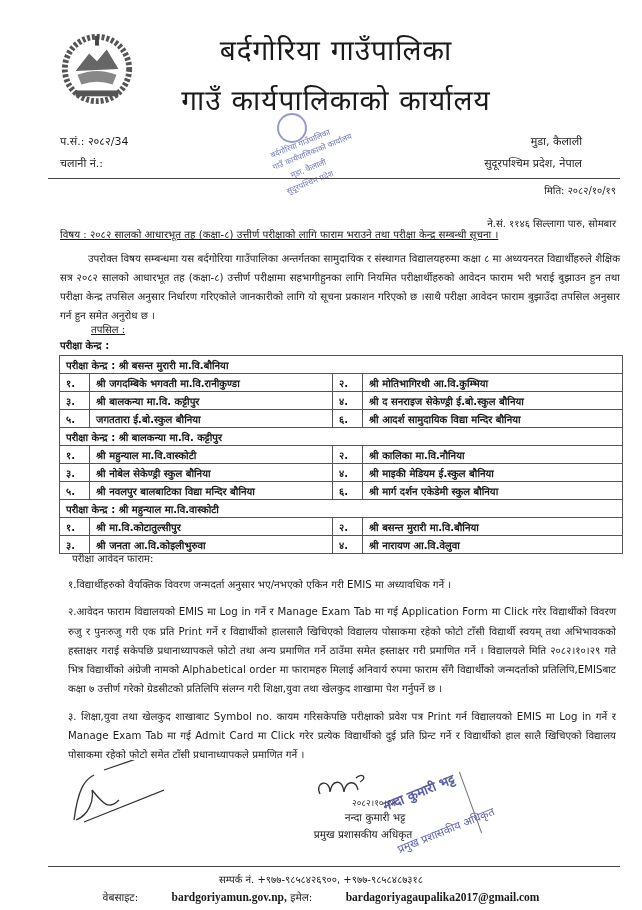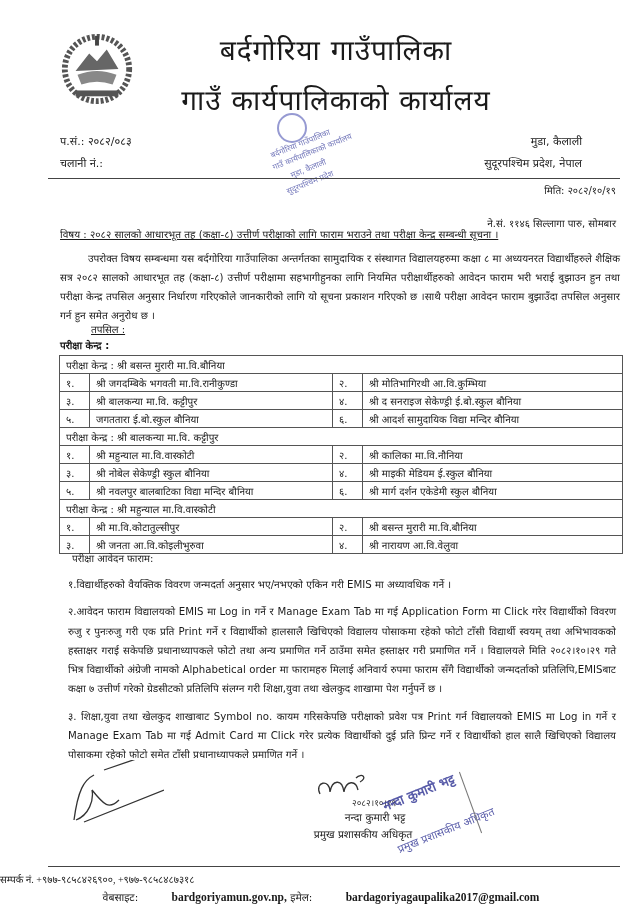--- a/index.html
+++ b/index.html
@@ -21,56 +21,56 @@
   .subject { left: 60px; top: 227px; font-size: 10.2px; text-decoration: underline; white-space: nowrap; }
 
   .para { left: 60px; width: 560px; font-size: 10.2px; line-height: 19px; text-align: justify; }
   .para p { margin: 0; }
   .indent { text-indent: 28px; }
 
   .label-u { left: 67px; top: 322px; font-size: 10px; text-decoration: underline; margin-left: 24px; }
   .label { left: 60px; top: 338px; font-size: 10px; font-weight: bold; }
 
   table.centers { position: absolute; left: 59px; top: 355px; width: 564px; border-collapse: collapse; font-size: 10px; }
-  table.centers td { border: 1px solid #555; height: 17px; padding: 0 6px; vertical-align: middle; }
+  table.centers td { border: 1px solid #555; height: 17px; padding: 0 6px; vertical-align: middle; font-weight: bold; }
   td.num { width: 17px; }
   td.name1 { width: 230px; }
   td.name2 { }
 
   .form-label { left: 72px; top: 551px; font-size: 10px; font-weight: normal; }
   .instr { left: 60px; width: 564px; font-size: 10.2px; line-height: 19.3px; text-align: justify; }
   .instr p { margin: 8px; }
 
   .sig-left { left: 64px; top: 760px; width: 100px; height: 70px; }
   .sig-mid { left: 312px; top: 772px; width: 110px; height: 40px; }
   .signer { left: 310px; top: 810px; font-size: 10.5px; text-align: center; width: 130px; }
   .signer-title { left: 288px; top: 827px; font-size: 10.5px; width: 150px; text-align: center; }
   .blue-stamp { left: 380px; top: 798px; font-size: 13px; color: #3b3f9a; transform: rotate(-22deg); transform-origin: left top; white-space: nowrap; font-weight: bold; opacity: 0.85; }
   .blue-stamp2 { left: 395px; top: 842px; font-size: 11px; color: #3b3f9a; transform: rotate(-22deg); transform-origin: left top; white-space: nowrap; opacity: 0.85; }
   .slash { left: 470px; top: 770px; width: 1px; height: 65px; background: #777; transform: rotate(-20deg); }
 
   .footer-hr { left: 48px; right: 22px; top: 866px; height: 1px; background: #444; }
-  .footer1 { left: 0; width: 642px; top: 872px; text-align: left; font-size: 10px; font-family: Liberation Serif, serif; }
+  .footer1 { left: 0; width: 642px; top: 872px; text-align: center; font-size: 10px; }
   .footer2 { left: 0; width: 642px; top: 890px; text-align: center; font-size: 10.5px; }
   .footer2 b { font-family: "Liberation Serif", serif; font-weight: bold; font-size: 11.5px; padding-left: 30px; }
 </style>
 </head>
 <body>
 
 <svg class="abs emblem" viewBox="0 0 80 80">
   <circle cx="40" cy="40" r="33" fill="none" stroke="#555" stroke-width="6" stroke-dasharray="3 2"></circle>
   <path d="M18 42 L32 24 L40 32 L50 20 L62 40 Z" fill="#666"></path>
   <path d="M20 46 Q40 38 60 46 L56 56 Q40 50 24 56 Z" fill="#888"></path>
   <rect x="38" y="6" width="4" height="10" fill="#444"></rect>
   <rect x="18" y="62" width="44" height="6" fill="#555"></rect>
 </svg>
 <div class="abs title1">बर्दगोरिया गाउँपालिका</div>
 <div class="abs title2">गाउँ कार्यपालिकाको कार्यालय</div>
 
-<div class="abs meta-left" style="top:133px">प.सं.: २०८२/०८३</div>
+<div class="abs meta-left" style="top:133px">प.सं.: २०८२/34</div>
 <div class="abs meta-left" style="top:155px">चलानी नं.:</div>
 <div class="abs meta-right" style="top:133px">मुडा, कैलाली</div>
 <div class="abs meta-right" style="top:155px">सुदूरपश्चिम प्रदेश, नेपाल</div>
 
 <svg class="abs stamp-mid" viewBox="0 0 112 90">
   <circle cx="30" cy="20" r="14" fill="none" stroke="#6a6fbf" stroke-width="2" opacity="0.7"></circle>
   <g fill="#5a5fae" font-size="8" opacity="0.85" font-family="DejaVu Sans, sans-serif">
     <text x="10" y="50" transform="rotate(-22 10 50)">बर्दगोरिया गाउँपालिका</text>
     <text x="12" y="62" transform="rotate(-22 12 62)">गाउँ कार्यपालिकाको कार्यालय</text>
     <text x="30" y="70" transform="rotate(-22 30 70)">मुडा, कैलाली</text>

